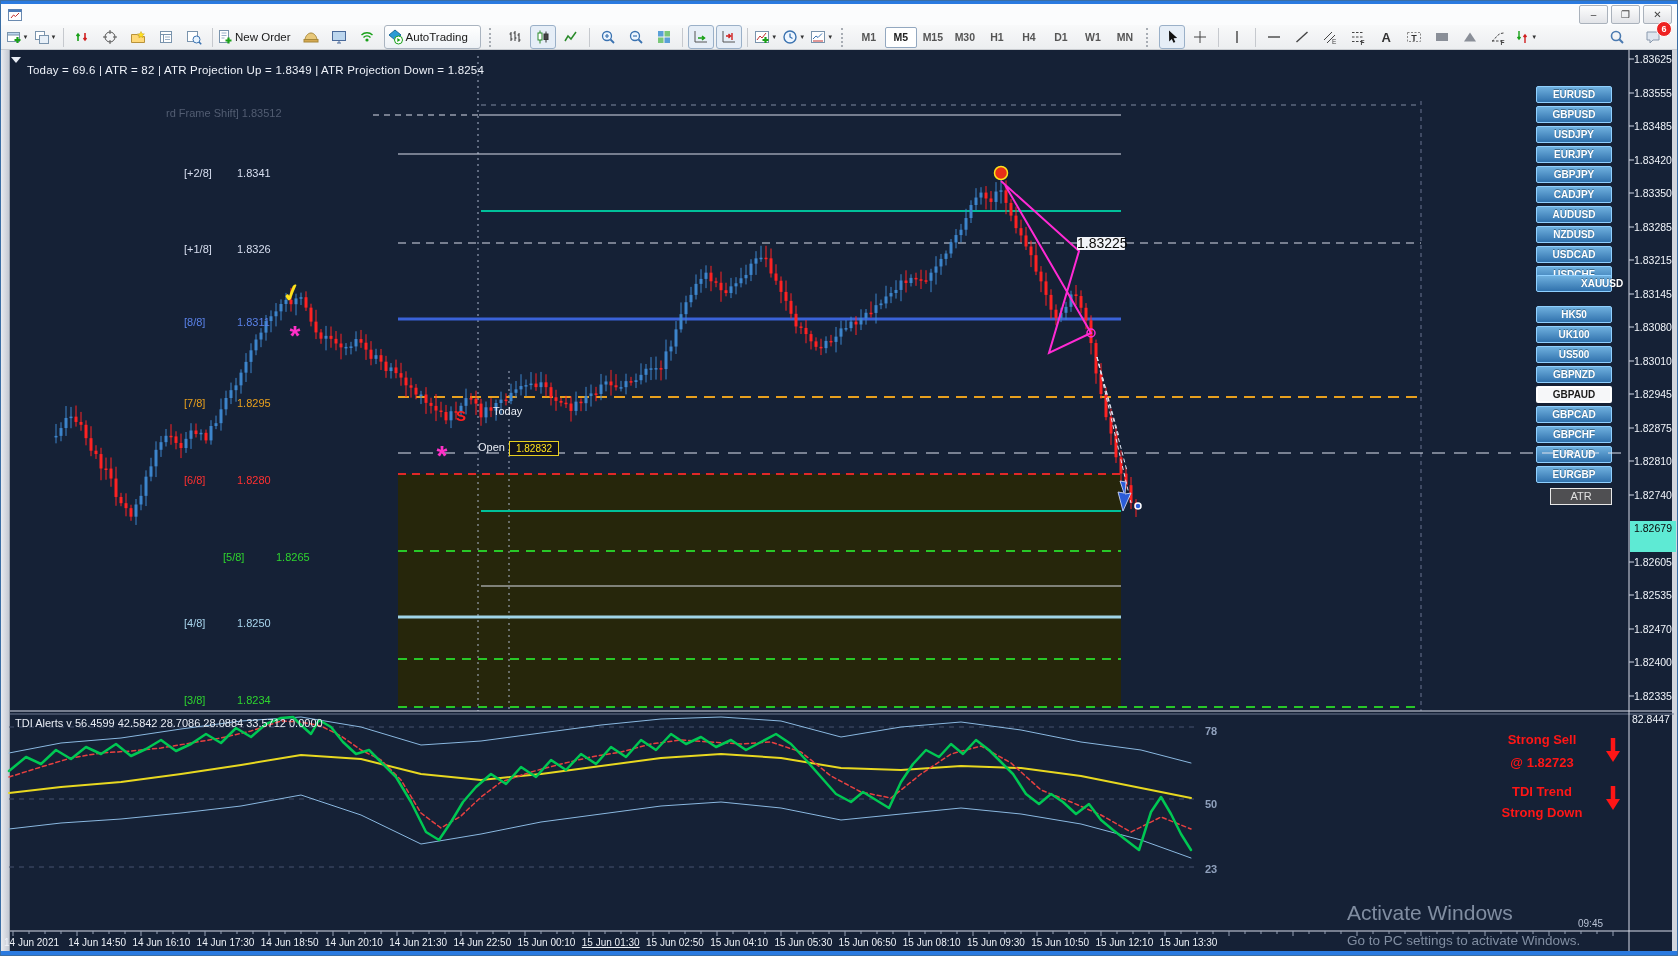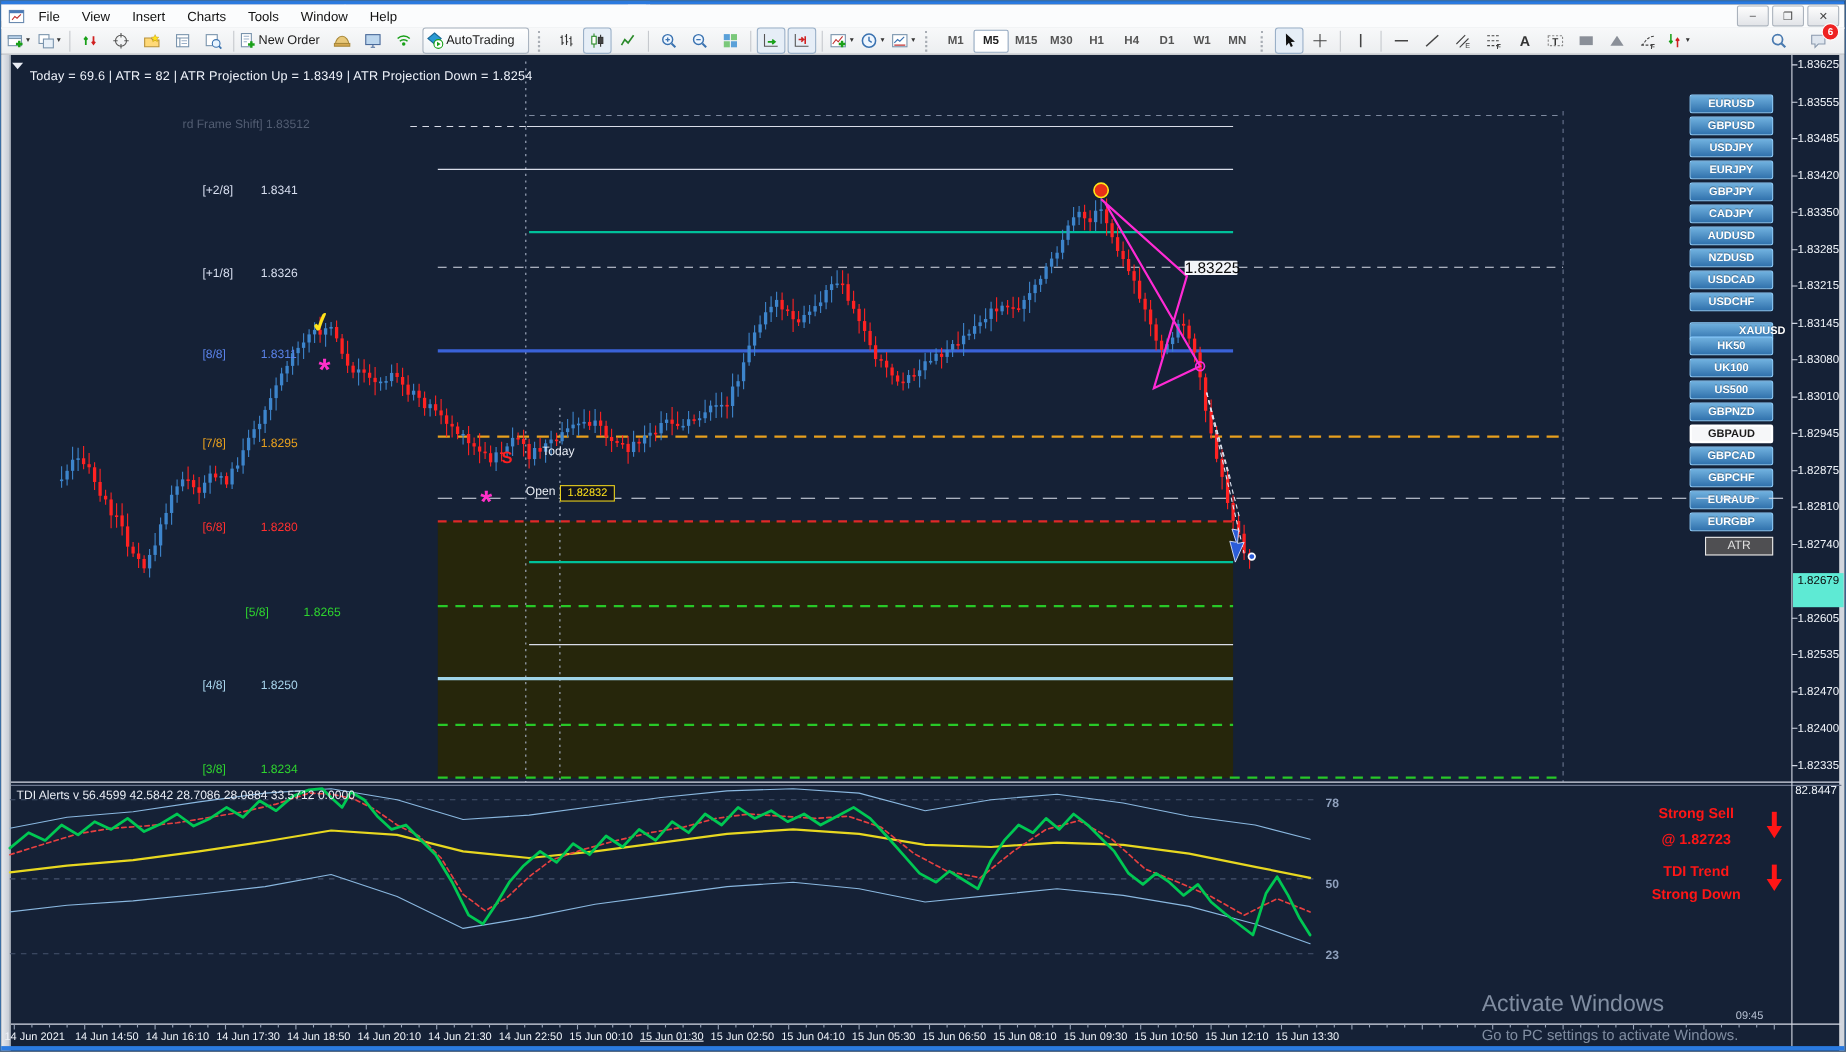--- a/index.html
+++ b/index.html
@@ -81,29 +81,20 @@
 <div id="app">
   <div id="titlestrip"></div>
 
   <div id="menubar">
     <span id="applogo">
         <svg width="16" height="16" viewBox="0 0 16 16">
           <rect x="1.5" y="2.5" width="13" height="11" fill="#fff" stroke="#6a8ab0"></rect>
           <rect x="1.5" y="2.5" width="13" height="2.5" fill="#4a7ab8"></rect>
           <path d="M4 11l2.5-3 2 1.5L12 6" stroke="#c03030" fill="none"></path>
         </svg>
-      </span>
-    <span id="menu-items" style="display: flex;">
-        <span class="menu-item">File</span>
-        <span class="menu-item">View</span>
-        <span class="menu-item">Insert</span>
-        <span class="menu-item">Charts</span>
-        <span class="menu-item">Tools</span>
-        <span class="menu-item">Window</span>
-        <span class="menu-item">Help</span>
       </span>
     <span id="wincontrols">
         <span class="winbtn">–</span>
         <span class="winbtn">❐</span>
         <span class="winbtn">✕</span>
       </span>
   </div>
 
   <div id="toolbar">
     <span id="tb-main" style="display:flex;align-items:center;">
@@ -1032,21 +1023,21 @@
       <div class="symbtn" style="top: 85px;">EURUSD</div>
       <div class="symbtn" style="top: 105px;">GBPUSD</div>
       <div class="symbtn" style="top: 125px;">USDJPY</div>
       <div class="symbtn" style="top: 145px;">EURJPY</div>
       <div class="symbtn" style="top: 165px;">GBPJPY</div>
       <div class="symbtn" style="top: 185px;">CADJPY</div>
       <div class="symbtn" style="top: 205px;">AUDUSD</div>
       <div class="symbtn" style="top: 225px;">NZDUSD</div>
       <div class="symbtn" style="top: 245px;">USDCAD</div>
       <div class="symbtn" style="top: 265px;">USDCHF</div>
-      <div class="symbtn" style="top: 292px; padding-left: 44px;">XAUUSD</div>
+      <div class="symbtn" style="top: 274px; padding-left: 44px;">XAUUSD</div>
       <div class="symbtn" style="top: 305px;">HK50</div>
       <div class="symbtn" style="top: 325px;">UK100</div>
       <div class="symbtn" style="top: 345px;">US500</div>
       <div class="symbtn" style="top: 365px;">GBPNZD</div>
       <div class="symbtn active" style="top: 385px;">GBPAUD</div>
       <div class="symbtn" style="top: 405px;">GBPCAD</div>
       <div class="symbtn" style="top: 425px;">GBPCHF</div>
       <div class="symbtn" style="top: 445px;">EURAUD</div>
       <div class="symbtn" style="top: 465px;">EURGBP</div>
     </div>

